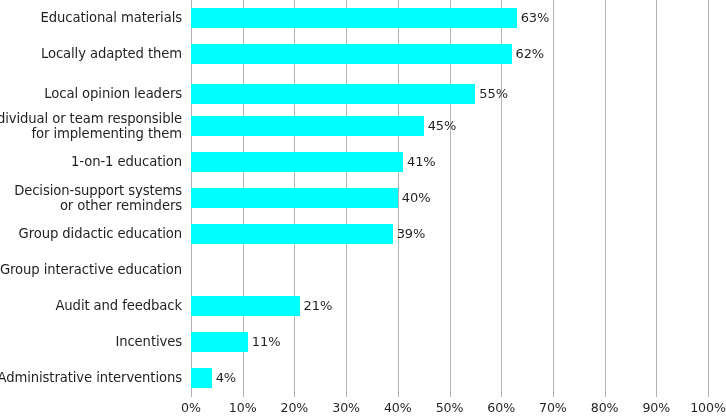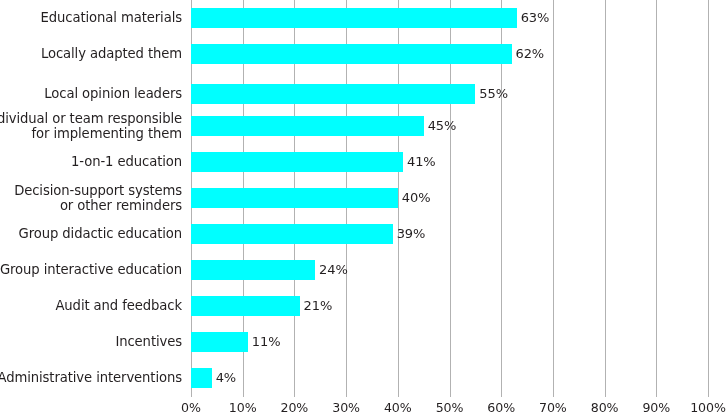--- a/index.html
+++ b/index.html
@@ -209,24 +209,20 @@
         </div>
         <div class="bar-track">
           <div class="bar" title="Group didactic education: 39%" style="width: 201.63px; background: rgb(0, 255, 255);"></div>
           <div class="bar-value" style="left: 201.63px; color: rgb(35, 31, 32);">39%</div>
         </div>
       </div>
       <div class="row" style="top: 252px;">
         <div class="cat-label" style="color: rgb(35, 31, 32);">
           <span class="ln">Group interactive education</span>
         </div>
-        <div class="bar-track">
-          <div class="bar" title="Group interactive education: 24%" style="width: 124.08px; background: rgb(0, 255, 255);"></div>
-          <div class="bar-value" style="left: 124.08px; color: rgb(35, 31, 32);">24%</div>
-        </div>
       </div>
       <div class="row" style="top: 288px;">
         <div class="cat-label" style="color: rgb(35, 31, 32);">
           <span class="ln">Audit and feedback</span>
         </div>
         <div class="bar-track">
           <div class="bar" title="Audit and feedback: 21%" style="width: 108.57px; background: rgb(0, 255, 255);"></div>
           <div class="bar-value" style="left: 108.57px; color: rgb(35, 31, 32);">21%</div>
         </div>
       </div>

